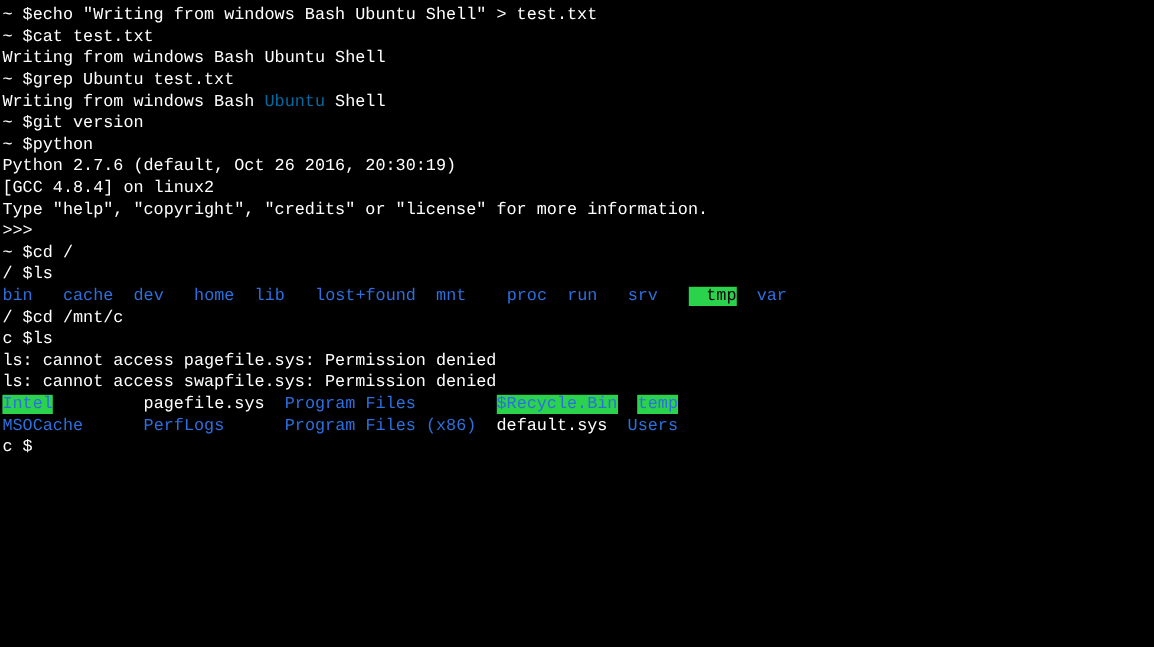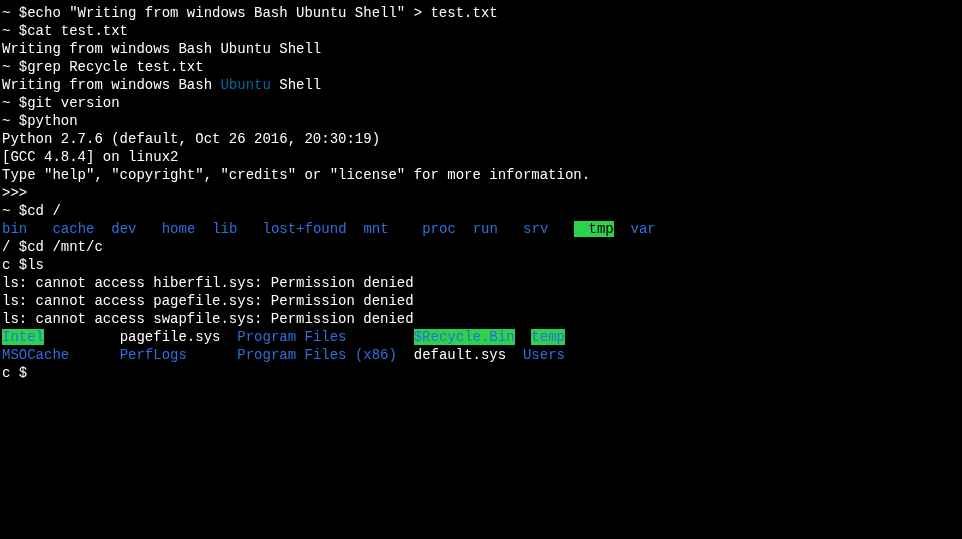--- a/index.html
+++ b/index.html
@@ -25,31 +25,31 @@
   .red { color: #0369a1; }
   .tmp { background: #2bd24c; color: #000; padding-left: 15px; }
 </style>
 </head>
 <body>
 
 <div>
 <div class="ln">~ $echo "Writing from windows Bash Ubuntu Shell" &gt; test.txt</div>
 <div class="ln">~ $cat test.txt</div>
 <div class="ln">Writing from windows Bash Ubuntu Shell</div>
-<div class="ln">~ $grep Recycle test.txt</div>
+<div class="ln">~ $grep Ubuntu test.txt</div>
 <div class="ln"><span>Writing from windows Bash </span><span class="red">Ubuntu</span><span> Shell</span></div>
 <div class="ln">~ $git version</div>
 <div class="ln">~ $python</div>
 <div class="ln">Python 2.7.6 (default, Oct 26 2016, 20:30:19)</div>
 <div class="ln">[GCC 4.8.4] on linux2</div>
 <div class="ln">Type "help", "copyright", "credits" or "license" for more information.</div>
 <div class="ln">&gt;&gt;&gt;</div>
 <div class="ln">~ $cd /</div>
+<div class="ln">/ $ls</div>
 <div class="ln"><span class="dir">bin</span>   <span class="dir">cache</span>  <span class="dir">dev</span>   <span class="dir">home</span>  <span class="dir">lib</span>   <span class="dir">lost+found</span>  <span class="dir">mnt</span>    <span class="dir">proc</span>  <span class="dir">run</span>   <span class="dir">srv</span>   <span class="tmp">tmp</span>  <span class="dir">var</span></div>
 <div class="ln">/ $cd /mnt/c</div>
 <div class="ln">c $ls</div>
-<div class="ln">ls: cannot access hiberfil.sys: Permission denied</div>
 <div class="ln">ls: cannot access pagefile.sys: Permission denied</div>
 <div class="ln">ls: cannot access swapfile.sys: Permission denied</div>
 <div class="ln"><span class="hl-g">Intel</span>         <span>pagefile.sys</span>  <span class="dir">Program Files</span>        <span class="hl-g">$Recycle.Bin</span>  <span class="hl-g">temp</span></div>
 <div class="ln"><span class="dir">MSOCache</span>      <span class="dir">PerfLogs</span>      <span class="dir">Program Files (x86)</span>  <span>default.sys</span>  <span class="dir">Users</span></div>
 <div class="ln">c $</div>
 </div>
 
 </body></html>

